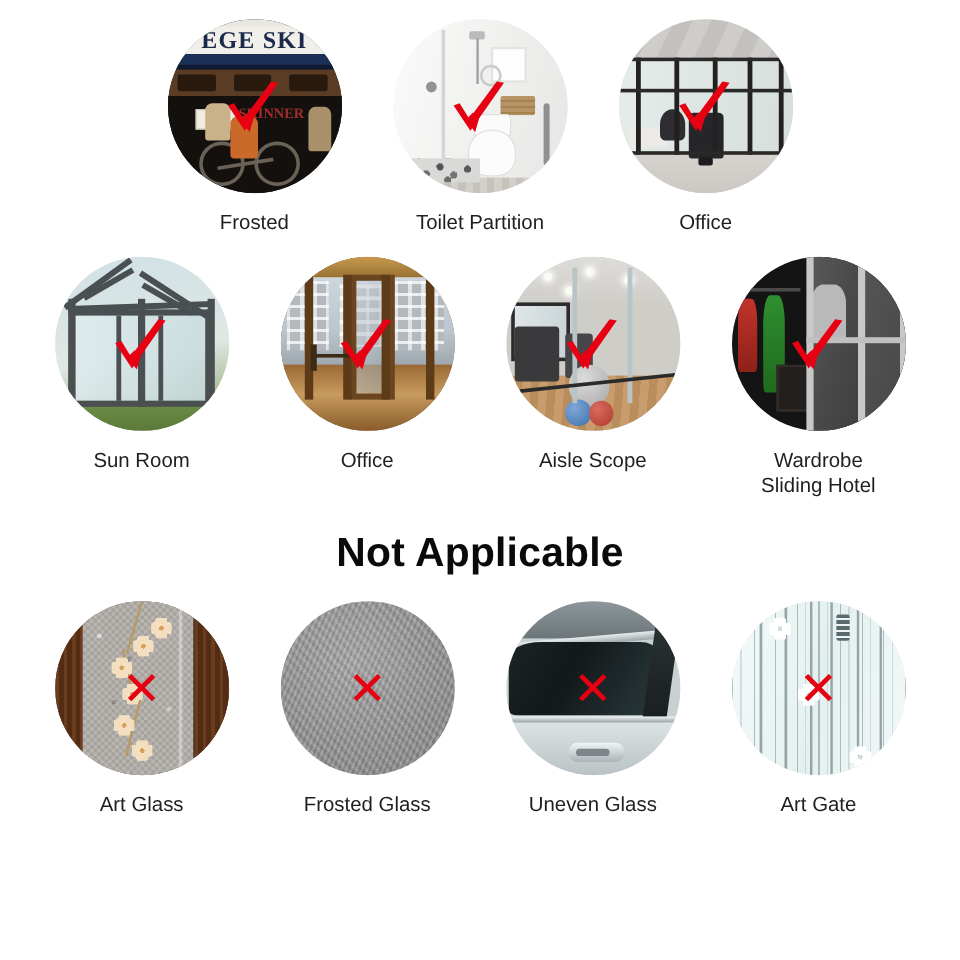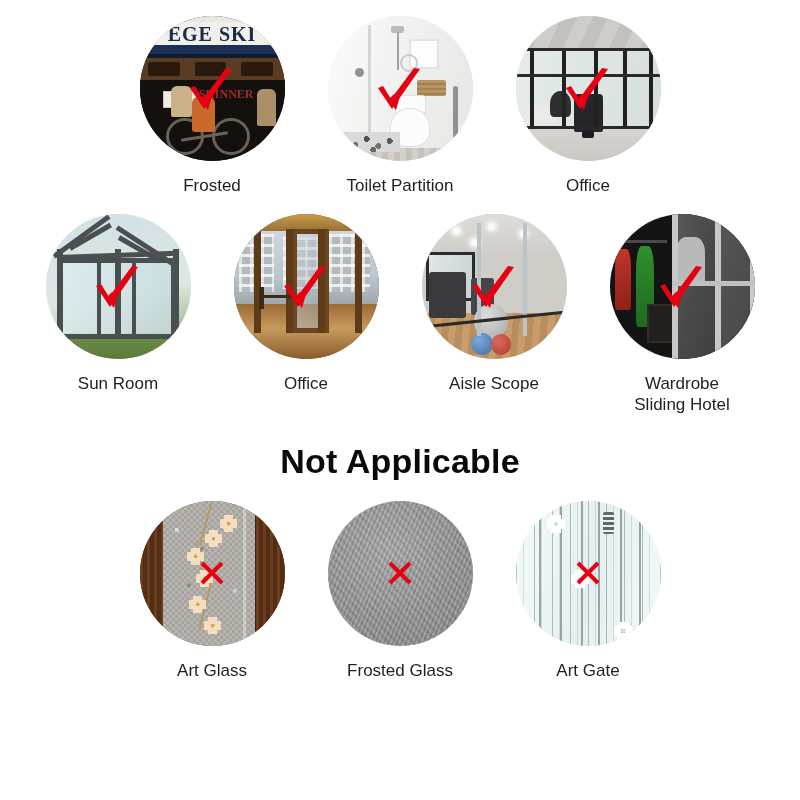--- a/index.html
+++ b/index.html
@@ -825,20 +825,39 @@
         <div class="scene s-frost"></div>
         <span class="mark">
           <svg width="26" height="26" viewBox="0 0 26 26">
             <path d="M3 3 L23 23 M23 3 L3 23" stroke="#E60012" stroke-width="4" stroke-linecap="butt" fill="none"></path>
           </svg>
         </span>
       </div>
       <div class="caption">Frosted Glass</div>
     </div>
 
+    <div class="cell">
+      <div class="thumb">
+        <div class="scene s-car">
+          <div class="top"></div>
+          <div class="chrome"></div>
+          <div class="window"></div>
+          <div class="pillar"></div>
+          <div class="body"></div>
+          <div class="belt"></div>
+          <div class="handle"></div>
+        </div>
+        <span class="mark">
+          <svg width="26" height="26" viewBox="0 0 26 26">
+            <path d="M3 3 L23 23 M23 3 L3 23" stroke="#E60012" stroke-width="4" stroke-linecap="butt" fill="none"></path>
+          </svg>
+        </span>
+      </div>
+      <div class="caption">Uneven Glass</div>
+    </div>
 
     <div class="cell">
       <div class="thumb">
         <div class="scene s-gate">
           <div class="stripes"></div>
           <div class="stripe-dark" style="left:16%;"></div>
           <div class="stripe-dark" style="left:31%;"></div>
           <div class="stripe-dark" style="left:45%;"></div>
           <div class="stripe-dark" style="left:57%;"></div>
           <div class="stripe-dark" style="left:72%;"></div>

